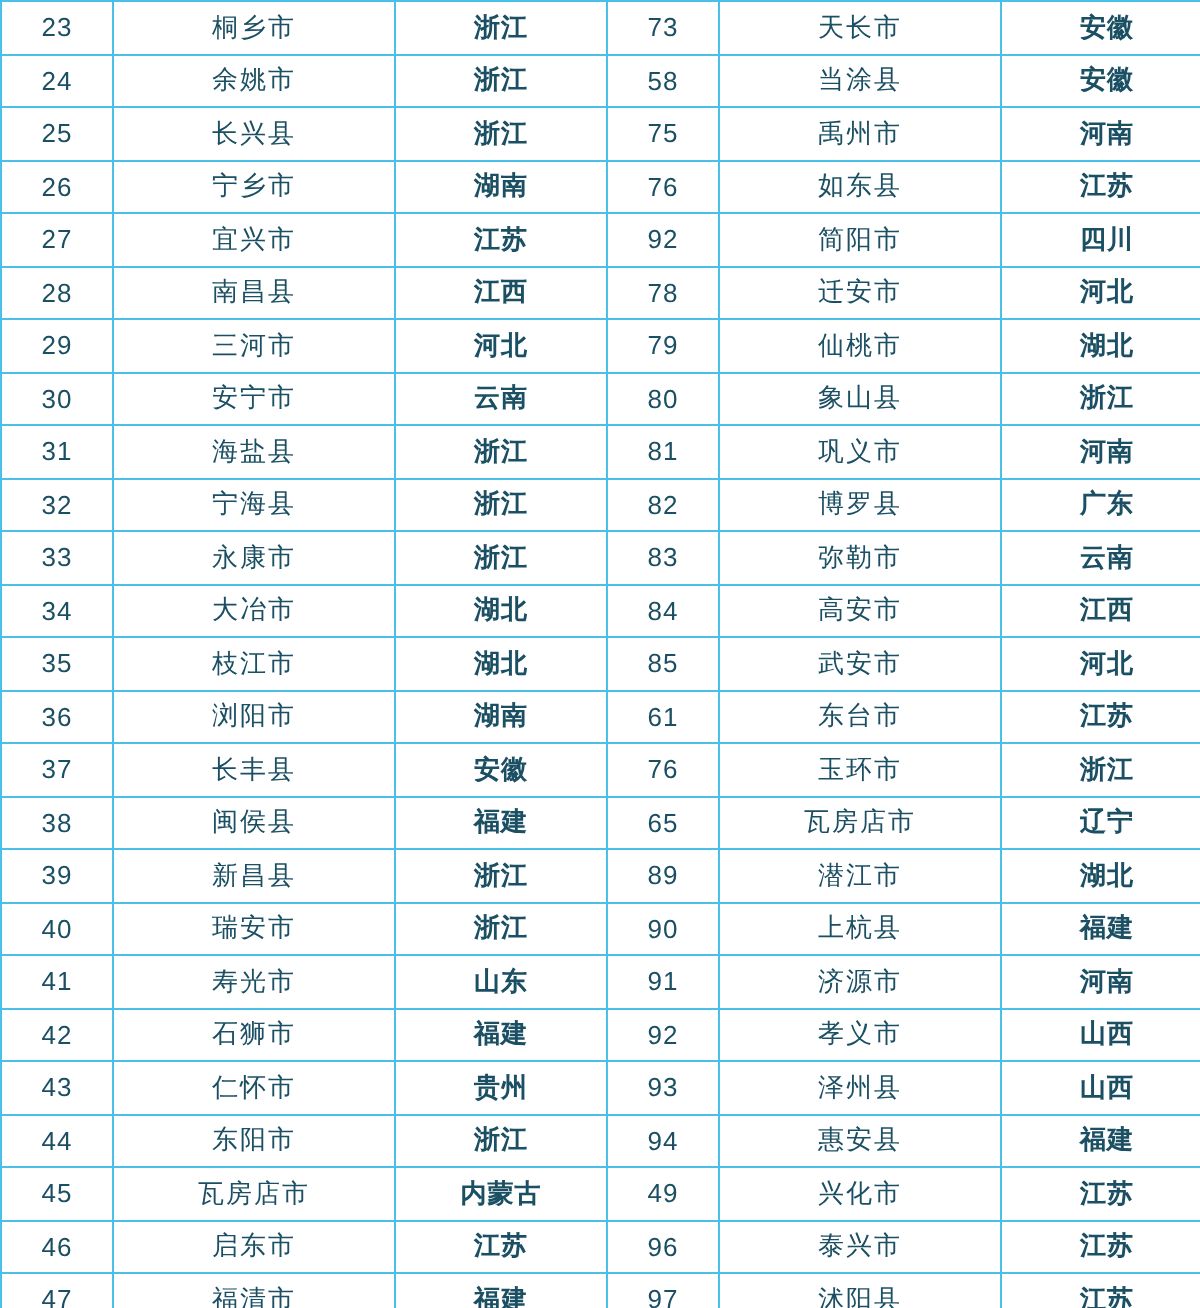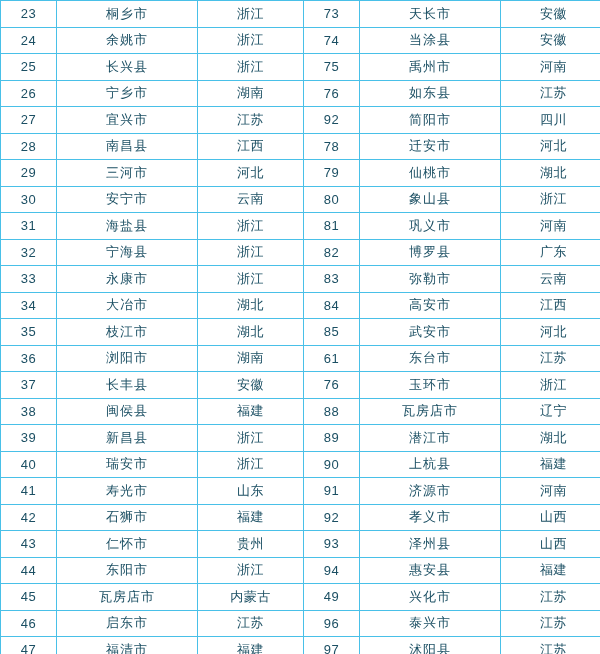--- a/index.html
+++ b/index.html
@@ -25,21 +25,21 @@
     vertical-align: middle;
     font-size: 13px;
     color: #1b4f63;
     padding: 0;
     background: #ffffff;
     white-space: nowrap;
     overflow: hidden;
   }
   td.rank-col { width: 55px; }
   td.city-col { width: 140px; }
-  td.prov-col { width: 105px; }
+  td.prov-col { width: 105px; font-weight: bold; }
   td.rank-col, td.prov-col {
     letter-spacing: 0.5px;
   }
   td.city-col {
     letter-spacing: 1px;
     margin-left: 48px;
   }
 </style>
 </head>
 <body>
@@ -51,21 +51,21 @@
         <td class="city-col">桐乡市</td>
         <td class="prov-col">浙江</td>
         <td class="rank-col">73</td>
         <td class="city-col">天长市</td>
         <td class="prov-col">安徽</td>
       </tr>
       <tr>
         <td class="rank-col">24</td>
         <td class="city-col">余姚市</td>
         <td class="prov-col">浙江</td>
-        <td class="rank-col">74</td>
+        <td class="rank-col">58</td>
         <td class="city-col">当涂县</td>
         <td class="prov-col">安徽</td>
       </tr>
       <tr>
         <td class="rank-col">25</td>
         <td class="city-col">长兴县</td>
         <td class="prov-col">浙江</td>
         <td class="rank-col">75</td>
         <td class="city-col">禹州市</td>
         <td class="prov-col">河南</td>
@@ -163,21 +163,21 @@
         <td class="city-col">长丰县</td>
         <td class="prov-col">安徽</td>
         <td class="rank-col">76</td>
         <td class="city-col">玉环市</td>
         <td class="prov-col">浙江</td>
       </tr>
       <tr>
         <td class="rank-col">38</td>
         <td class="city-col">闽侯县</td>
         <td class="prov-col">福建</td>
-        <td class="rank-col">88</td>
+        <td class="rank-col">65</td>
         <td class="city-col">瓦房店市</td>
         <td class="prov-col">辽宁</td>
       </tr>
       <tr>
         <td class="rank-col">39</td>
         <td class="city-col">新昌县</td>
         <td class="prov-col">浙江</td>
         <td class="rank-col">89</td>
         <td class="city-col">潜江市</td>
         <td class="prov-col">湖北</td>

